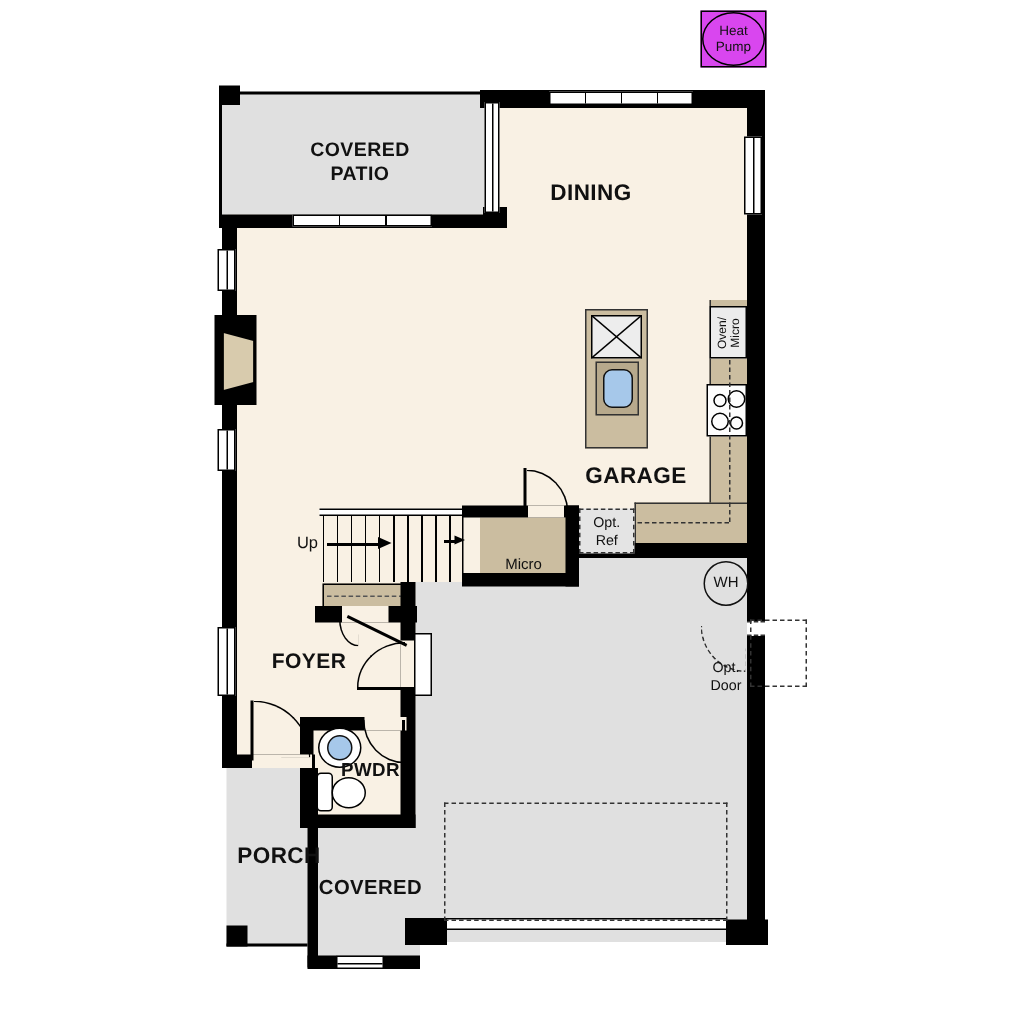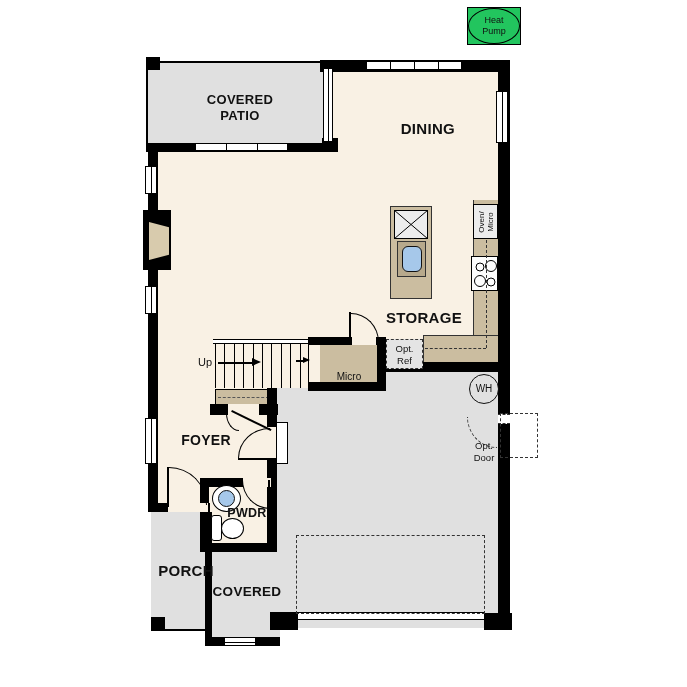--- a/index.html
+++ b/index.html
@@ -156,30 +156,30 @@
   <div class="abs circle" style="left:221px;top:518px;width:23px;height:21px;background:#fff;border:1.5px solid #000;"></div>
 
   <div class="abs" style="left:218px;top:362px;width:36px;height:1.5px;background:#000;"></div>
   <div class="abs" style="left:252px;top:358px;width:0;height:0;border-left:9px solid #000;border-top:4.5px solid transparent;border-bottom:4.5px solid transparent;"></div>
   <div class="abs" style="left:296px;top:360px;width:8px;height:1.5px;background:#000;"></div>
   <div class="abs" style="left:303px;top:357px;width:0;height:0;border-left:7px solid #000;border-top:3.5px solid transparent;border-bottom:3.5px solid transparent;"></div>
 
   <div class="abs dashed-box" style="left:296px;top:535px;width:189px;height:79px;"></div>
   <div class="abs dashed-box" style="left:500px;top:413px;width:38px;height:45px;"></div>
 
-  <div class="abs" style="left:467px;top:7px;width:54px;height:38px;background:#22c55e;border:1.5px solid #000;">
+  <div class="abs" style="left:467px;top:7px;width:44px;height:38px;background:#d946ef;border:1.5px solid #000;">
     <div class="abs circle" style="left:0px;top:0px;right:0px;bottom:0px;border:1px solid #000;"></div>
     <span class="abs lbl lbl-sm" style="left:0;right:0;top:7px;font-size:9px;line-height:1.2;">Heat
 Pump</span>
   </div>
 
   <div class="abs lbl" style="left:180px;top:92px;width:120px;font-size:13px;">COVERED
 PATIO</div>
-  <div class="abs lbl" style="left:355px;top:120px;width:100px;font-size:15px;text-align:right;">DINING</div>
-  <div class="abs lbl" style="left:374px;top:309px;width:100px;font-size:15px;">STORAGE</div>
+  <div class="abs lbl" style="left:344px;top:120px;width:100px;font-size:15px;">DINING</div>
+  <div class="abs lbl" style="left:374px;top:309px;width:100px;font-size:15px;">GARAGE</div>
   <div class="abs lbl lbl-sm" style="left:319px;top:371px;width:60px;font-size:10px;">Micro</div>
   <div class="abs lbl lbl-sm" style="left:194px;top:356px;width:22px;font-size:11px;">Up</div>
   <div class="abs lbl" style="left:166px;top:432px;width:80px;font-size:14px;">FOYER</div>
   <div class="abs lbl" style="left:217px;top:506px;width:60px;font-size:12.5px;">PWDR</div>
   <div class="abs lbl lbl-sm" style="left:462px;top:440px;width:44px;font-size:9.5px;">Opt.
 Door</div>
   <div class="abs lbl" style="left:146px;top:562px;width:80px;font-size:15px;">PORCH</div>
   <div class="abs lbl" style="left:197px;top:584px;width:100px;font-size:13.5px;">COVERED</div>
 
 </div>

